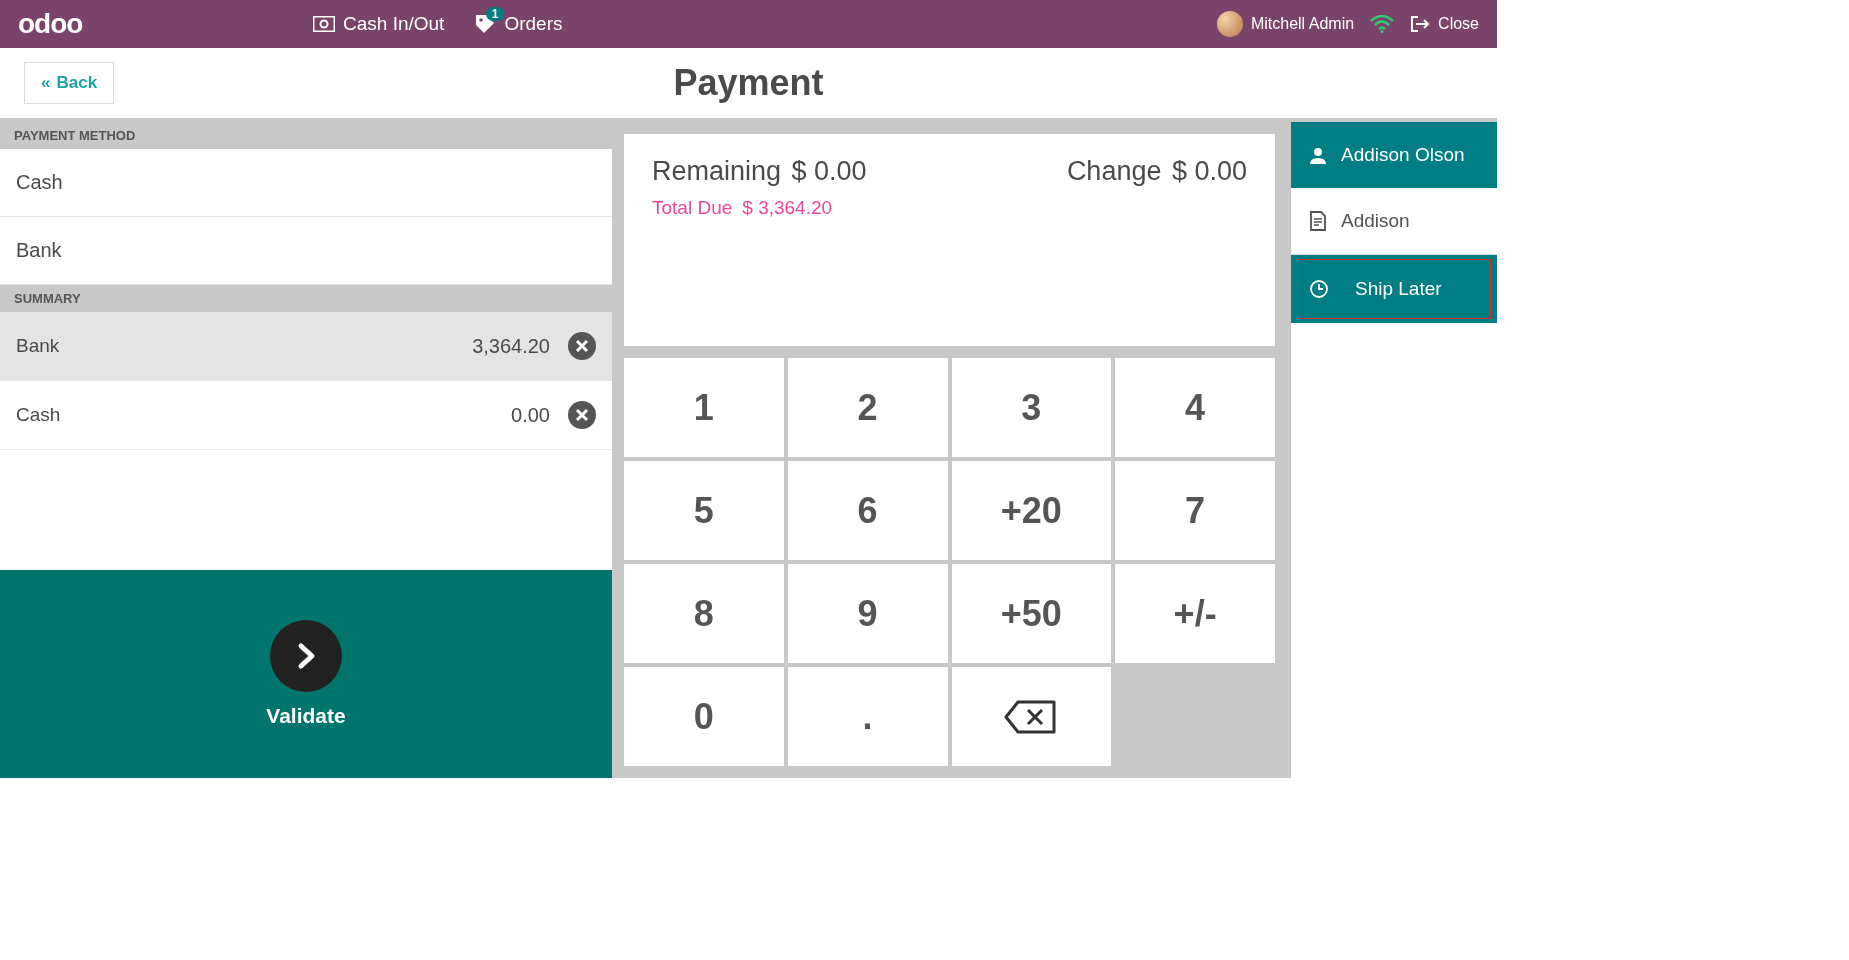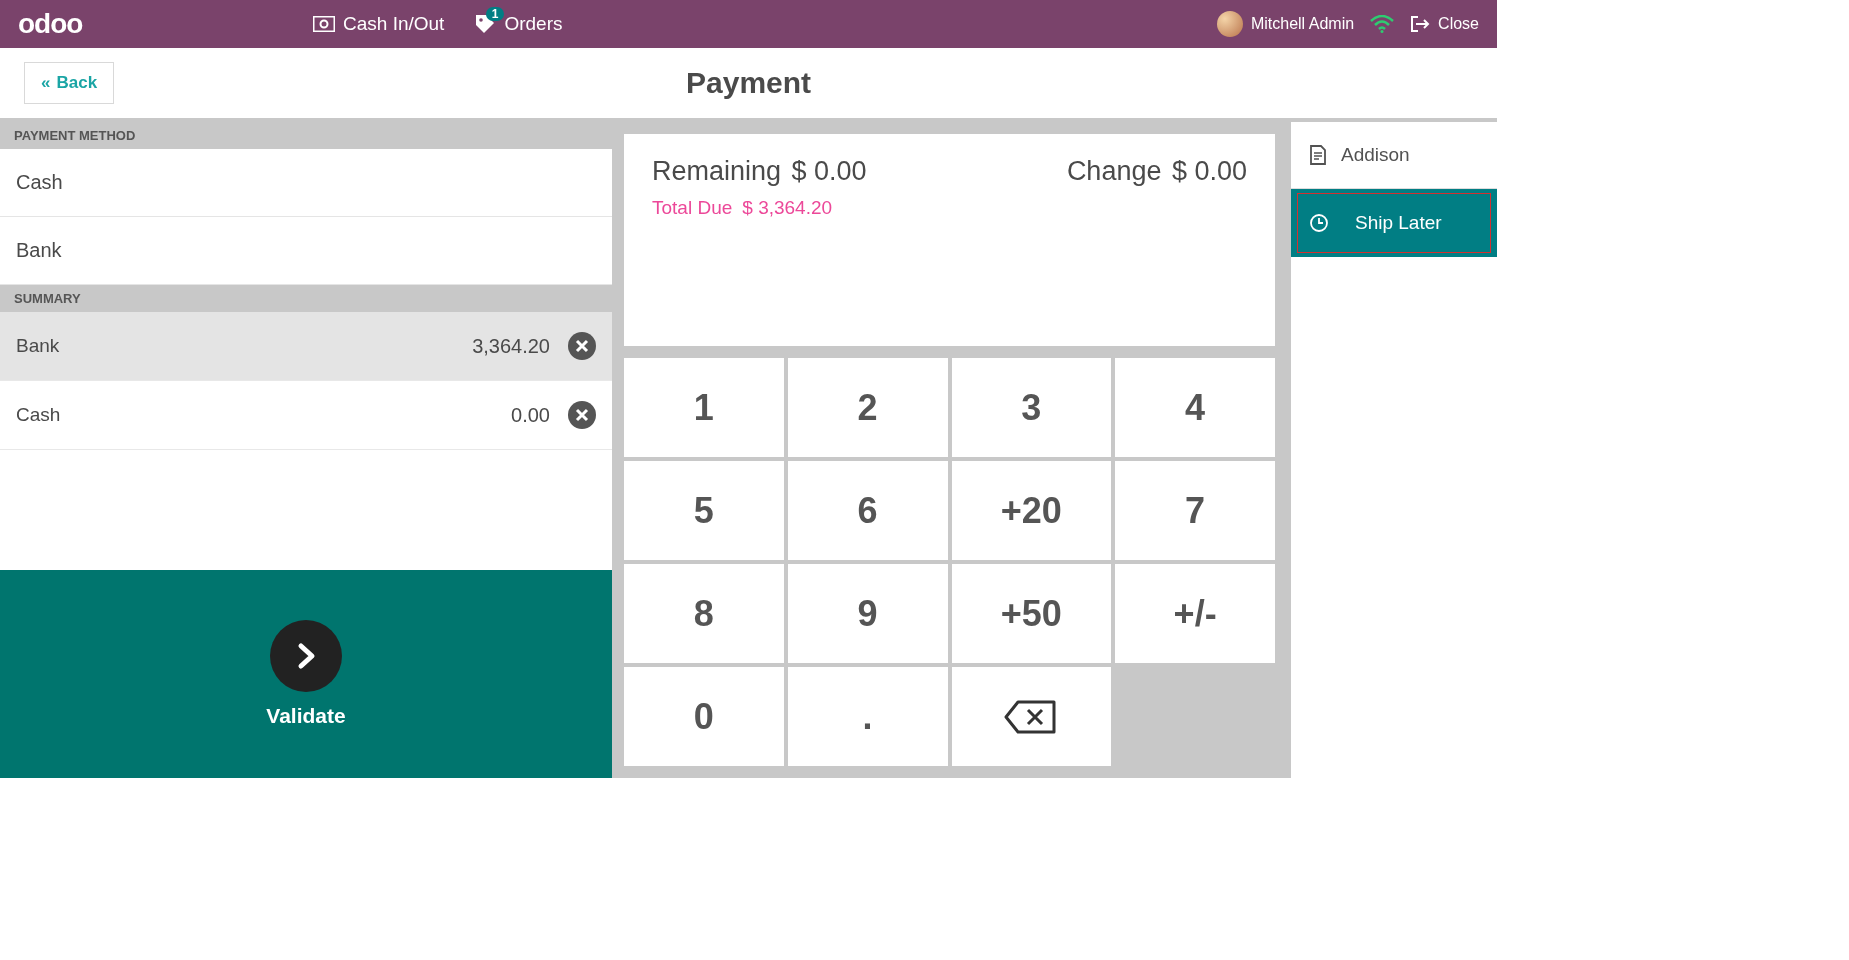--- a/index.html
+++ b/index.html
@@ -70,21 +70,21 @@
   color: #1aa5a5;
   padding: 10px 16px;
   font-size: 17px;
   font-weight: 600;
   cursor: pointer;
   display: flex;
   align-items: center;
   gap: 6px;
 }
 .page-title {
-  font-size: 30px;
+  font-size: 36px;
   font-weight: 700;
   color: #4a4a4a;
   margin: 0 auto;
 }
 
 .main {
   display: flex;
   height: calc(100% - 48px - 74px);
 }
 .left-col {
@@ -345,20 +345,29 @@
       <div class="numpad-btn">
         <svg width="54" height="36" viewBox="0 0 54 36">
             <path d="M14 3 H50 V33 H14 L2 18 Z" stroke="#333" stroke-width="3" fill="none" stroke-linejoin="round"></path>
             <path d="M24 11 L38 25 M38 11 L24 25" stroke="#333" stroke-width="3"></path>
           </svg>
       </div>
     </div>
   </div>
 
   <div class="right-col">
+    <div class="right-btn teal">
+      <span>
+        <svg width="18" height="18" viewBox="0 0 18 18">
+            <circle cx="9" cy="6" r="4" fill="#fff"></circle>
+            <path d="M1 18 Q1 12 9 12 Q17 12 17 18 Z" fill="#fff"></path>
+          </svg>
+      </span>
+      <span>Addison Olson</span>
+    </div>
     <div class="right-btn white">
       <span>
         <svg width="18" height="20" viewBox="0 0 18 20">
             <path d="M2 1 H12 L16 5 V19 H2 Z" stroke="#525252" stroke-width="1.8" fill="none"></path>
             <path d="M5 8 H13 M5 11 H13 M5 14 H10" stroke="#525252" stroke-width="1.5"></path>
           </svg>
       </span>
       <span>Addison</span>
     </div>
     <div class="ship-later-wrap">

